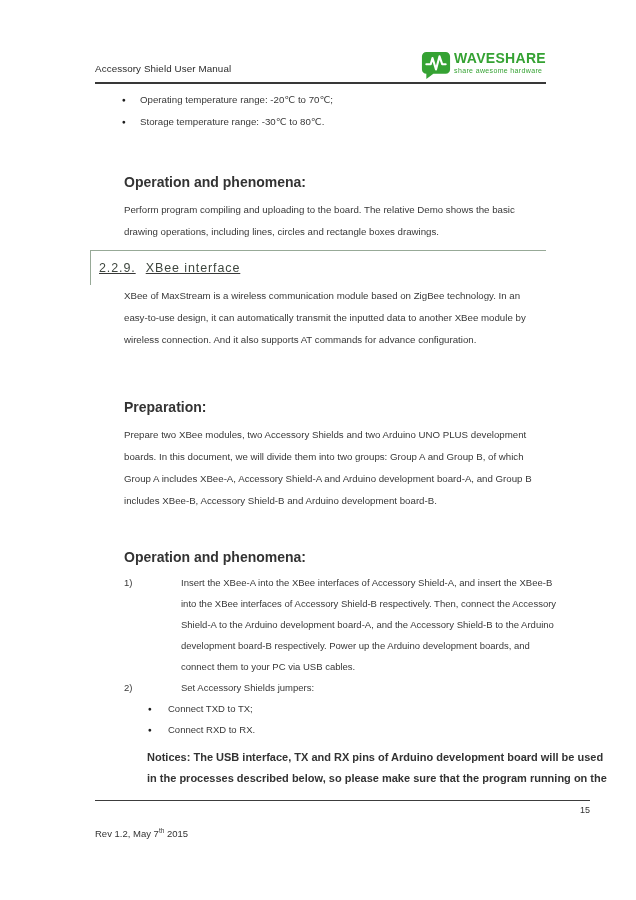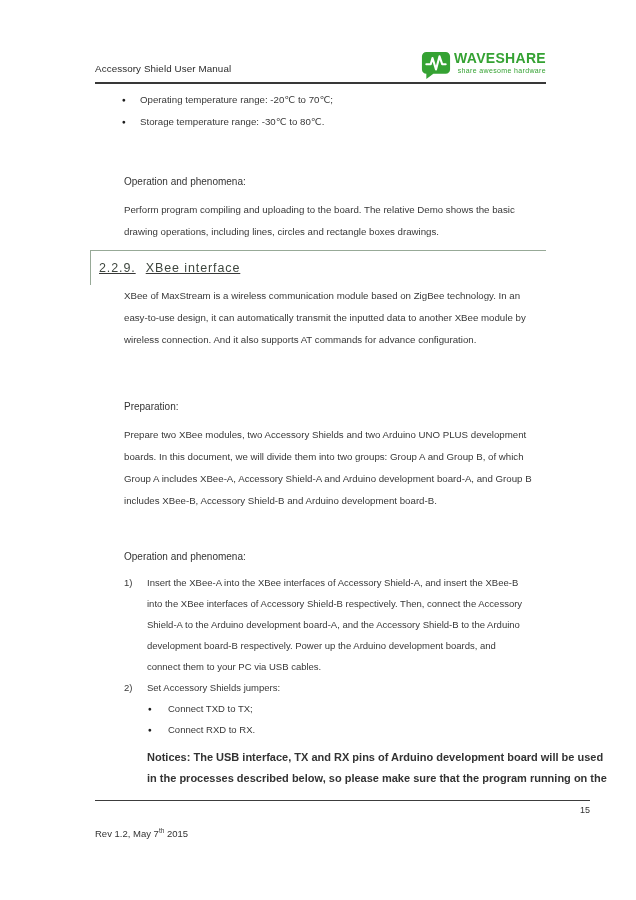--- a/index.html
+++ b/index.html
@@ -30,58 +30,58 @@
     padding-bottom: 8px;
     letter-spacing: 0.1px;
   }
   .logo {
     display: flex;
     align-items: flex-start;
     gap: 3px;
     margin-bottom: 2px;
   }
   .logo-icon-svg { display: block; }
-  .logo-text { display: flex; flex-direction: column; line-height: 1; align-items: flex-end; }
+  .logo-text { display: flex; flex-direction: column; line-height: 1; }
   .logo-brand {
     font-size: 14px;
     font-weight: bold;
     color: #35a233;
     letter-spacing: 0.3px;
   }
   .logo-tagline {
     font-size: 7px;
     color: #35a233;
     letter-spacing: 0.35px;
     margin-top: 2px;
   }
 
   
   .content {
     margin: 0 90px 0 95px;
     font-size: 9.7px;
     color: #383838;
   }
-  [data-bind-lines] { white-space: pre; }
+  [data-bind-lines] { white-space: pre; margin-left: 34px; }
 
   ul, ol { list-style: none; }
 
   .temp-list { margin: 5px 0 0 27px; }
   .temp-list li { display: flex; line-height: 22px; }
   .dot {
     width: 18px;
     flex-shrink: 0;
     font-size: 6.5px;
     line-height: 22px;
     color: #1d1d1d;
   }
 
   .sec-label {
     margin: 38px 0 0 29px;
-    font-weight: normal;
-    font-size: 10px;
+    font-weight: bold;
+    font-size: 14px;
     line-height: 22px;
     color: #333333;
   }
   .sec-label.prep { margin-top: 45px; }
   .sec-label.ops { margin-top: 34px; }
 
   .para { margin: 6px 0 0 29px; line-height: 22px; }
   .para.intro { margin-top: 0; }
 
   .heading-box {

